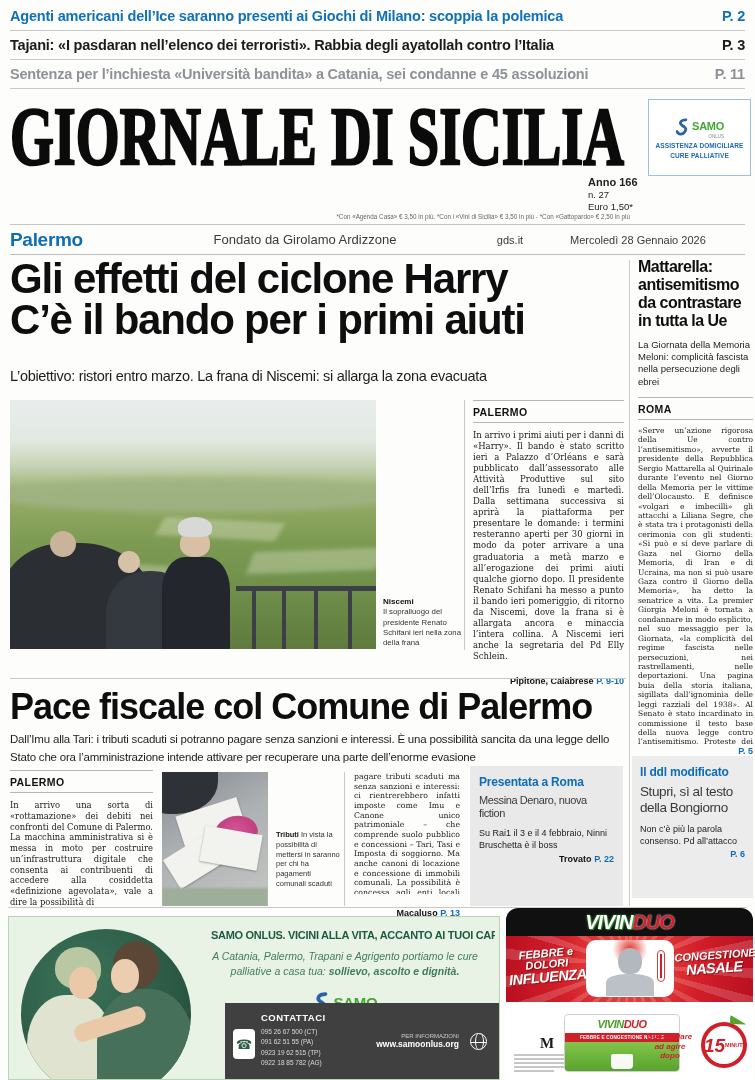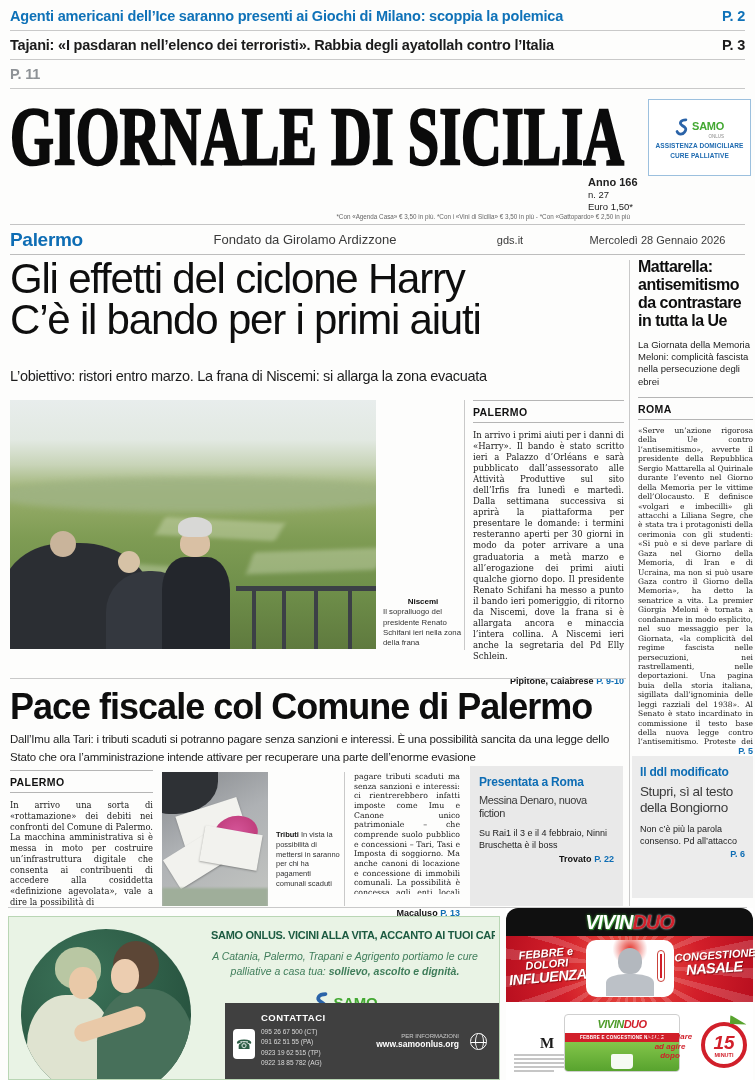--- a/index.html
+++ b/index.html
@@ -32,25 +32,25 @@
   .price-note { position:absolute; left:230px; top:213px; width:400px; text-align:right;
                 font-size:6.3px; color:#666; }
 
   
   .dateline { position:absolute; left:10px; right:10px; top:224px; height:31px;
               border-top:1px solid #c4c4c4; border-bottom:1px solid #bdbdbd;
               display:flex; align-items:center; }
   .d-edition { flex:0 0 150px; color:#0e6db4; font-weight:bold; font-size:19px; letter-spacing:-0.3px; }
   .d-founded { flex:1; text-align:center; font-size:13px; color:#3a3a3a; }
   .d-site    { flex:0 0 120px; text-align:center; font-size:11px; color:#3a3a3a; }
-  .d-date    { flex:0 0 175px; text-align:center; font-size:11px; color:#3a3a3a; }
+  .d-date    { flex:0 0 175px; text-align:left; font-size:11px; color:#3a3a3a; }
 
   
   .lead-head { position:absolute; left:10px; top:258px; width:616px;
-               font-weight:400; font-size:42px; line-height:0.98; letter-spacing:-1.2px; color:#0e0e0e; }
+               font-weight:700; font-size:42px; line-height:0.98; letter-spacing:-1.2px; color:#0e0e0e; }
   .lead-head .hl { display:block; }
   .lead-deck { position:absolute; left:10px; top:368px; width:616px; font-size:14.5px;
                letter-spacing:-0.3px; color:#1d1d1d; white-space:nowrap; overflow:hidden; }
 
   .lead-photo { position:absolute; left:10px; top:400px; width:366px; height:249px; overflow:hidden;
                 background:linear-gradient(180deg,#e8edec 0%,#e2e9e2 16%,#c8d4b8 26%,#97ad69 38%,#7f9c54 55%,#6f8f4a 76%,#5f7a3e 100%); }
   .lp-ridge { position:absolute; left:-20px; top:78px; width:420px; height:34px; background:#9fb383;
               border-radius:50%; filter:blur(3px); opacity:0.9; }
   .lp-field { position:absolute; background:rgba(255,255,240,0.28); filter:blur(2px); }
   .lp-f1 { left:150px; top:120px; width:120px; height:18px; transform:skew(-30deg,3deg); }
@@ -60,21 +60,21 @@
   .lp-crowd2 { position:absolute; left:96px; bottom:-10px; width:92px; height:88px; background:#34383f; border-radius:46% 50% 0 0; }
   .lp-head1 { position:absolute; left:40px; bottom:92px; width:26px; height:26px; background:#c9b49b; border-radius:50%; }
   .lp-head2 { position:absolute; left:108px; bottom:76px; width:22px; height:22px; background:#d6c2a6; border-radius:50%; }
   .lp-man-hair { position:absolute; left:168px; bottom:112px; width:34px; height:20px; background:#d8d8d6; border-radius:50% 50% 30% 30%; }
   .lp-man-face { position:absolute; left:170px; bottom:92px; width:30px; height:26px; background:#d9c0a4; border-radius:45%; }
   .lp-man-body { position:absolute; left:152px; bottom:-4px; width:68px; height:96px; background:#23262c; border-radius:34% 34% 0 0; }
   .lp-rail-top { position:absolute; left:226px; bottom:58px; width:140px; height:5px; background:#3c4046; }
   .lp-rail { position:absolute; bottom:0; width:4px; height:60px; background:#3c4046; }
   .lp-r1 { left:242px; } .lp-r2 { left:272px; } .lp-r3 { left:304px; } .lp-r4 { left:338px; }
 
-  .cap-t { display:block; font-weight:bold; font-size:8px; color:#111;text-align:center; }
+  .cap-t { display:block; font-weight:bold; font-size:8px; color:#111; }
   .cap-ti { font-weight:bold; color:#111; }
   .lead-cap { position:absolute; left:383px; top:597px; width:80px; font-size:7.8px; line-height:1.3; color:#333; }
   .lead-col { position:absolute; left:473px; top:400px; width:151px; }
 
   .kicker { font-weight:bold; font-size:10.5px; letter-spacing:0.4px; color:#111;
             border-top:1px solid #b5b5b5; border-bottom:1px solid #b5b5b5; padding:5px 0 4px; margin-bottom:7px; }
   .body { font-family:"DejaVu Serif", serif; color:#1a1a1a; text-align:justify; hyphens:auto; }
   .lead-col .body { font-size:8.5px; line-height:1.3; max-height:232px; overflow:hidden; }
   .byline { text-align:right; margin-top:14px; font-size:9px; }
   .by-names { font-weight:bold; color:#111; }
@@ -193,21 +193,21 @@
   .vp-green { color:#4e9c2a; font-weight:bold; font-style:italic; font-size:11px; letter-spacing:-0.5px; }
   .vp-red { color:#d11f2a; font-weight:bold; font-style:italic; font-size:11px; letter-spacing:-0.5px; }
   .vp-strip { height:9px; background:#d11f2a; color:#fff; font-size:4.6px; font-weight:bold;
               display:flex; align-items:center; justify-content:center; letter-spacing:0.2px; }
   .vp-body { flex:1; background:linear-gradient(#83c54a,#58a32e); position:relative; }
   .vp-glass { position:absolute; left:50%; bottom:2px; transform:translateX(-50%); width:22px; height:15px;
               background:rgba(255,255,255,0.94); border-radius:2px 2px 4px 4px; }
   .v-onset { position:absolute; right:58px; bottom:20px; width:50px; text-align:center;
              color:#d11f2a; font-weight:bold; font-style:italic; font-size:8px; line-height:1.15; }
   .v-badge { position:absolute; right:6px; bottom:12px; width:46px; height:46px; background:#fff;
-             border:4px solid #d11f2a; border-radius:50%; display:flex; flex-direction:column;
+             border:4px solid #d11f2a; border-radius:50%; display:flex; 
              align-items:center; justify-content:center; }
   .v-badge::before { content:''; position:absolute; top:-9px; right:-4px; width:18px; height:9px;
                      background:#58a32e; clip-path:polygon(0 0, 100% 60%, 10% 100%); transform:rotate(14deg); }
   .vb-num { color:#d11f2a; font-weight:bold; font-style:italic; font-size:19px; line-height:1; }
   .vb-lab { color:#d11f2a; font-weight:bold; font-size:5.5px; }
   .v-menarini { position:absolute; left:8px; bottom:8px; width:66px; }
   .vm-mark { font-family:"Liberation Serif", serif; font-weight:bold; font-size:15px; color:#1a1a1a; text-align:center; }
   .vm-line { height:2px; background:#c6c6c6; margin-top:2px; }
   .vm-l1 { width:60px; } .vm-l2 { width:64px; } .vm-l3 { width:56px; } .vm-l4 { width:62px; } .vm-l5 { width:40px; }
 </style>
@@ -219,20 +219,21 @@
   <div class="top-strip">
     <div class="strip-row c0">
       <span>Agenti americani dell’Ice saranno presenti ai Giochi di Milano: scoppia la polemica</span>
       <span class="strip-page">P. 2</span>
     </div>
     <div class="strip-row c1">
       <span>Tajani: «I pasdaran nell’elenco dei terroristi». Rabbia degli ayatollah contro l’Italia</span>
       <span class="strip-page">P. 3</span>
     </div>
     <div class="strip-row c2">
+      <span>Sentenza per l’inchiesta «Università bandita» a Catania, sei condanne e 45 assoluzioni</span>
       <span class="strip-page">P. 11</span>
     </div>
   </div>
 
   <svg class="mast-svg" width="620" height="88" viewBox="0 0 620 88">
     <text x="2" y="72" class="mast-text" textLength="614" lengthAdjust="spacingAndGlyphs">GIORNALE DI SICILIA</text>
   </svg>
 
   <div class="samo-box">
     <div class="samo-logo-row">

